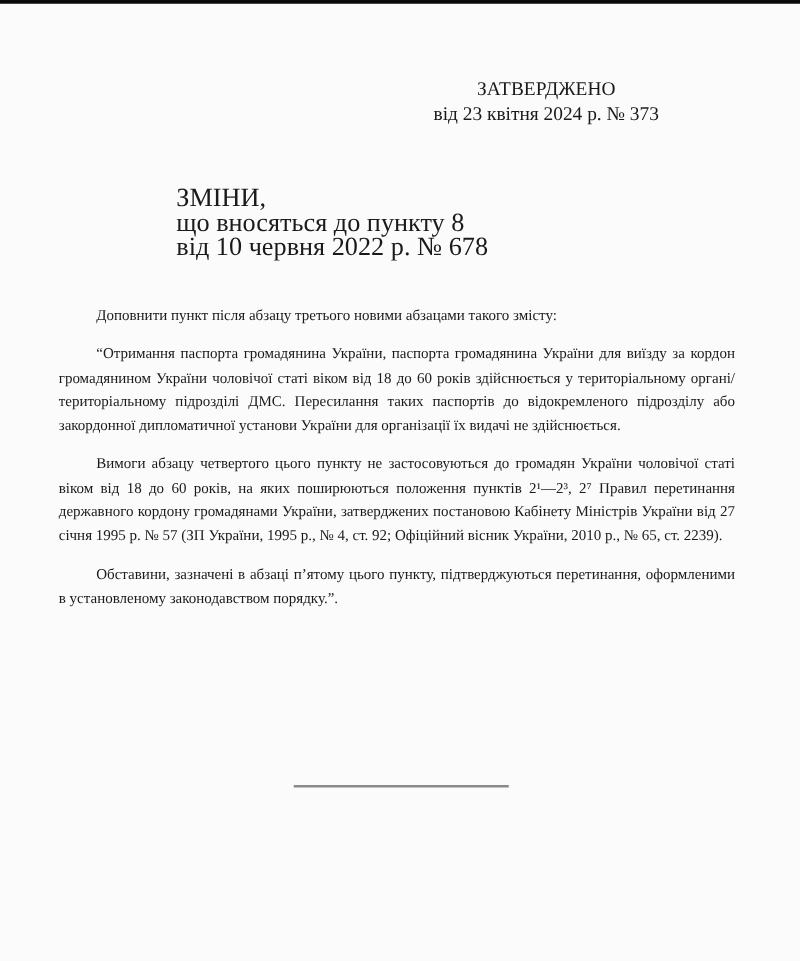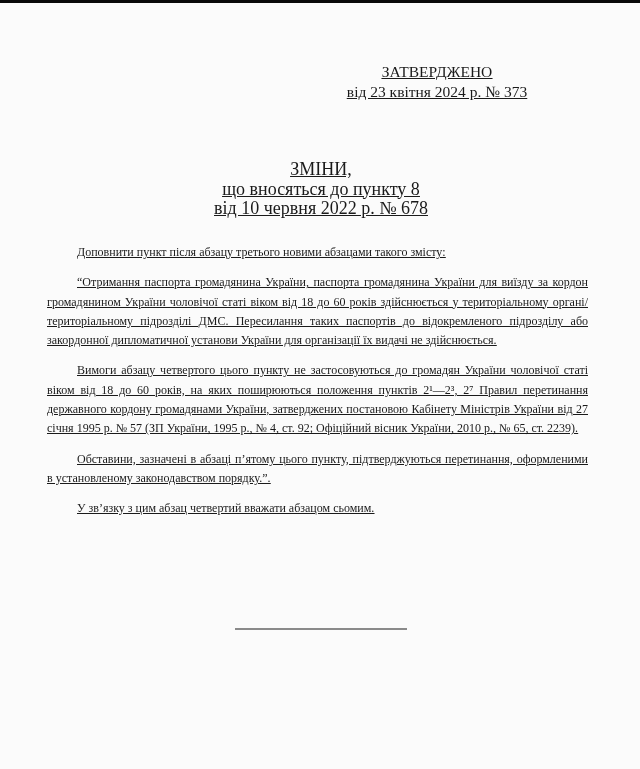--- a/index.html
+++ b/index.html
@@ -1,15 +1,15 @@
 <!DOCTYPE html>
 <html lang="uk"><head>
   <meta charset="utf-8">
   <style>
-    * { margin: 0; padding: 0; box-sizing: border-box; text-decoration: underline; }
+    * { margin: 0; padding: 0; box-sizing: border-box; }
     html, body { background: #ffffff; }
     .page {
       position: relative;
       width: 640px;
       height: 769px;
       margin: 0;
       background: #fbfbfb;
       font-family: "Liberation Serif", "DejaVu Serif", serif;
       color: #1a1a1a;
       overflow: hidden;
@@ -28,25 +28,23 @@
       text-align: center;
       font-size: 15.5px;
       line-height: 20px;
       white-space: nowrap;
     }
     .doc-title {
       position: absolute;
       top: 149px;
       left: 141px;
       width: 360px;
-      text-align: center;
-      font-size: 18px;
+      font-size: 21px;
       line-height: 19.5px;
       white-space: nowrap;
-      margin-top: 11px;
     }
     .body-text {
       position: absolute;
       top: 243px;
       left: 47px;
       width: 541px;
       font-size: 12px;
       line-height: 19.3px;
     }
     .body-text p {
@@ -79,18 +77,17 @@
     <div>ЗМІНИ,</div>
     <div>що вносяться до пункту 8</div>
     <div>від 10 червня 2022 р. № 678</div>
   </div>
 
   <div class="body-text">
     <p>Доповнити пункт після абзацу третього новими абзацами такого змісту:</p>
     <p>“Отримання паспорта громадянина України, паспорта громадянина України для виїзду за кордон громадянином України чоловічої статі віком від 18 до 60 років здійснюється у територіальному органі/територіальному підрозділі ДМС. Пересилання таких паспортів до відокремленого підрозділу або закордонної дипломатичної установи України для організації їх видачі не здійснюється.</p>
     <p>Вимоги абзацу четвертого цього пункту не застосовуються до громадян України чоловічої статі віком від 18 до 60 років, на яких поширюються положення пунктів 2¹—2³, 2⁷ Правил перетинання державного кордону громадянами України, затверджених постановою Кабінету Міністрів України від 27 січня 1995 р. № 57 (ЗП України, 1995 р., № 4, ст. 92; Офіційний вісник України, 2010 р., № 65, ст. 2239).</p>
     <p>Обставини, зазначені в абзаці п’ятому цього пункту, підтверджуються перетинання, оформленими в установленому законодавством порядку.”.</p>
-    <p>У зв’язку з цим абзац четвертий вважати абзацом сьомим.</p>
   </div>
 
   <div class="separator"></div>
 
 </div>
 
 </body></html>

